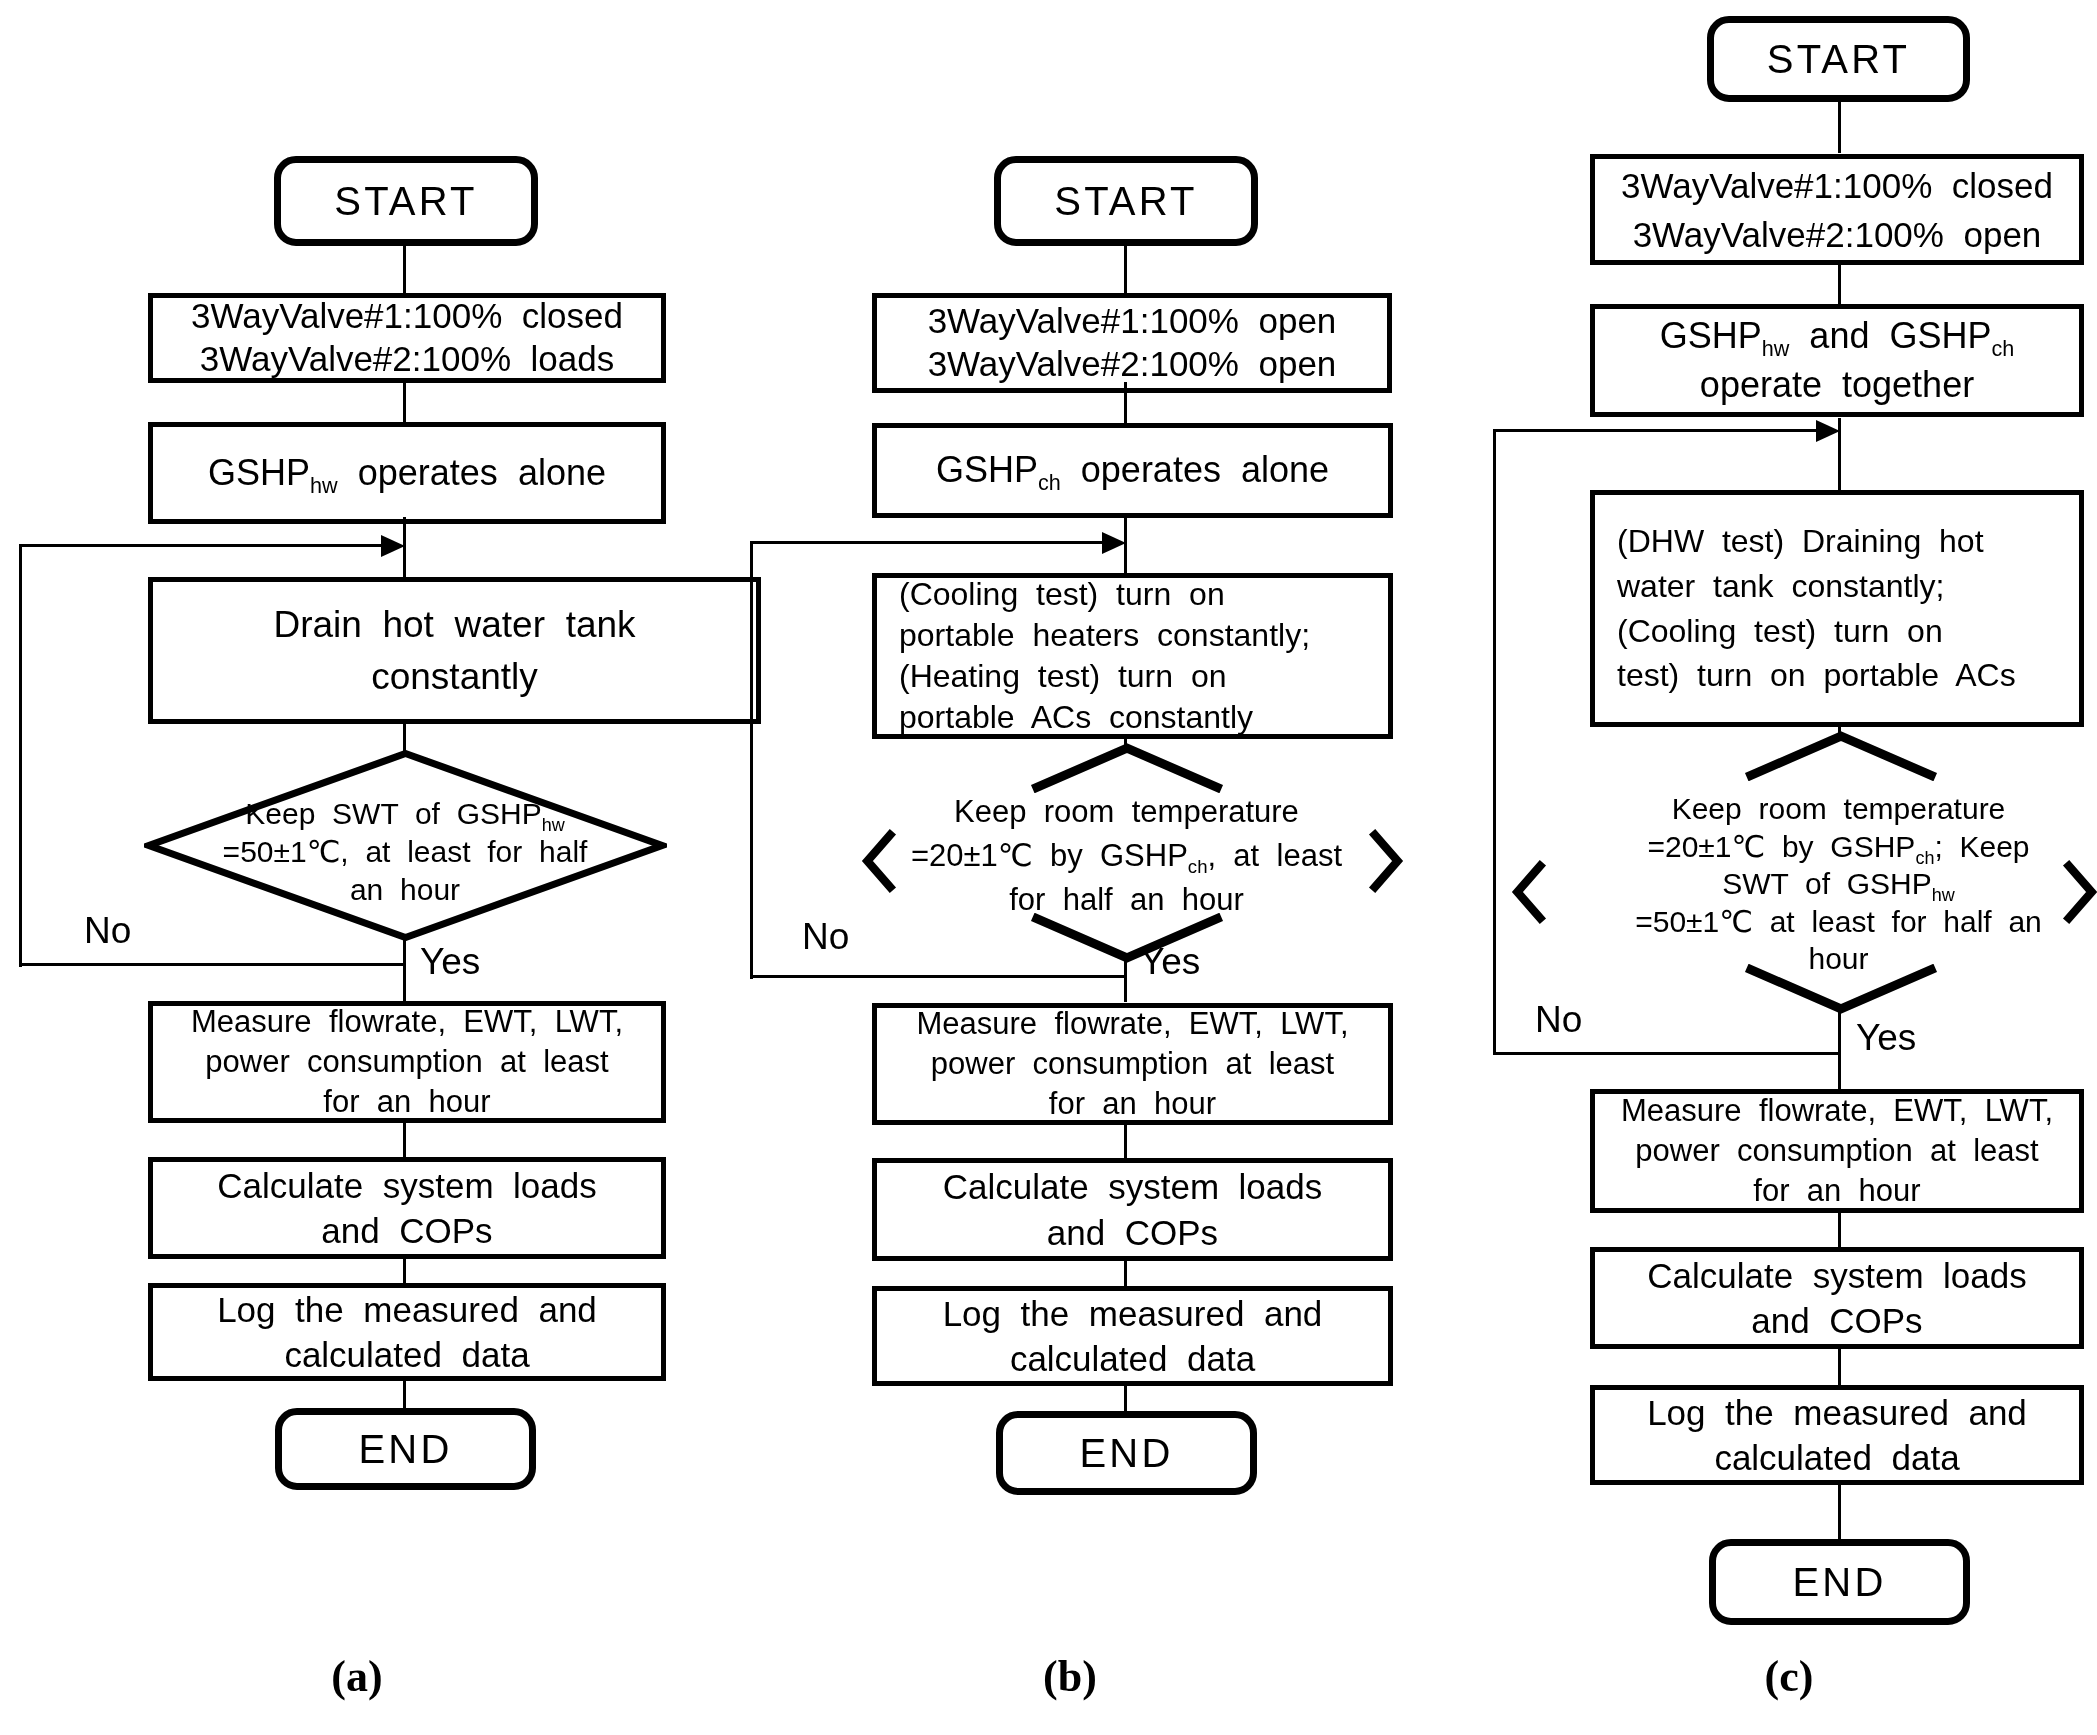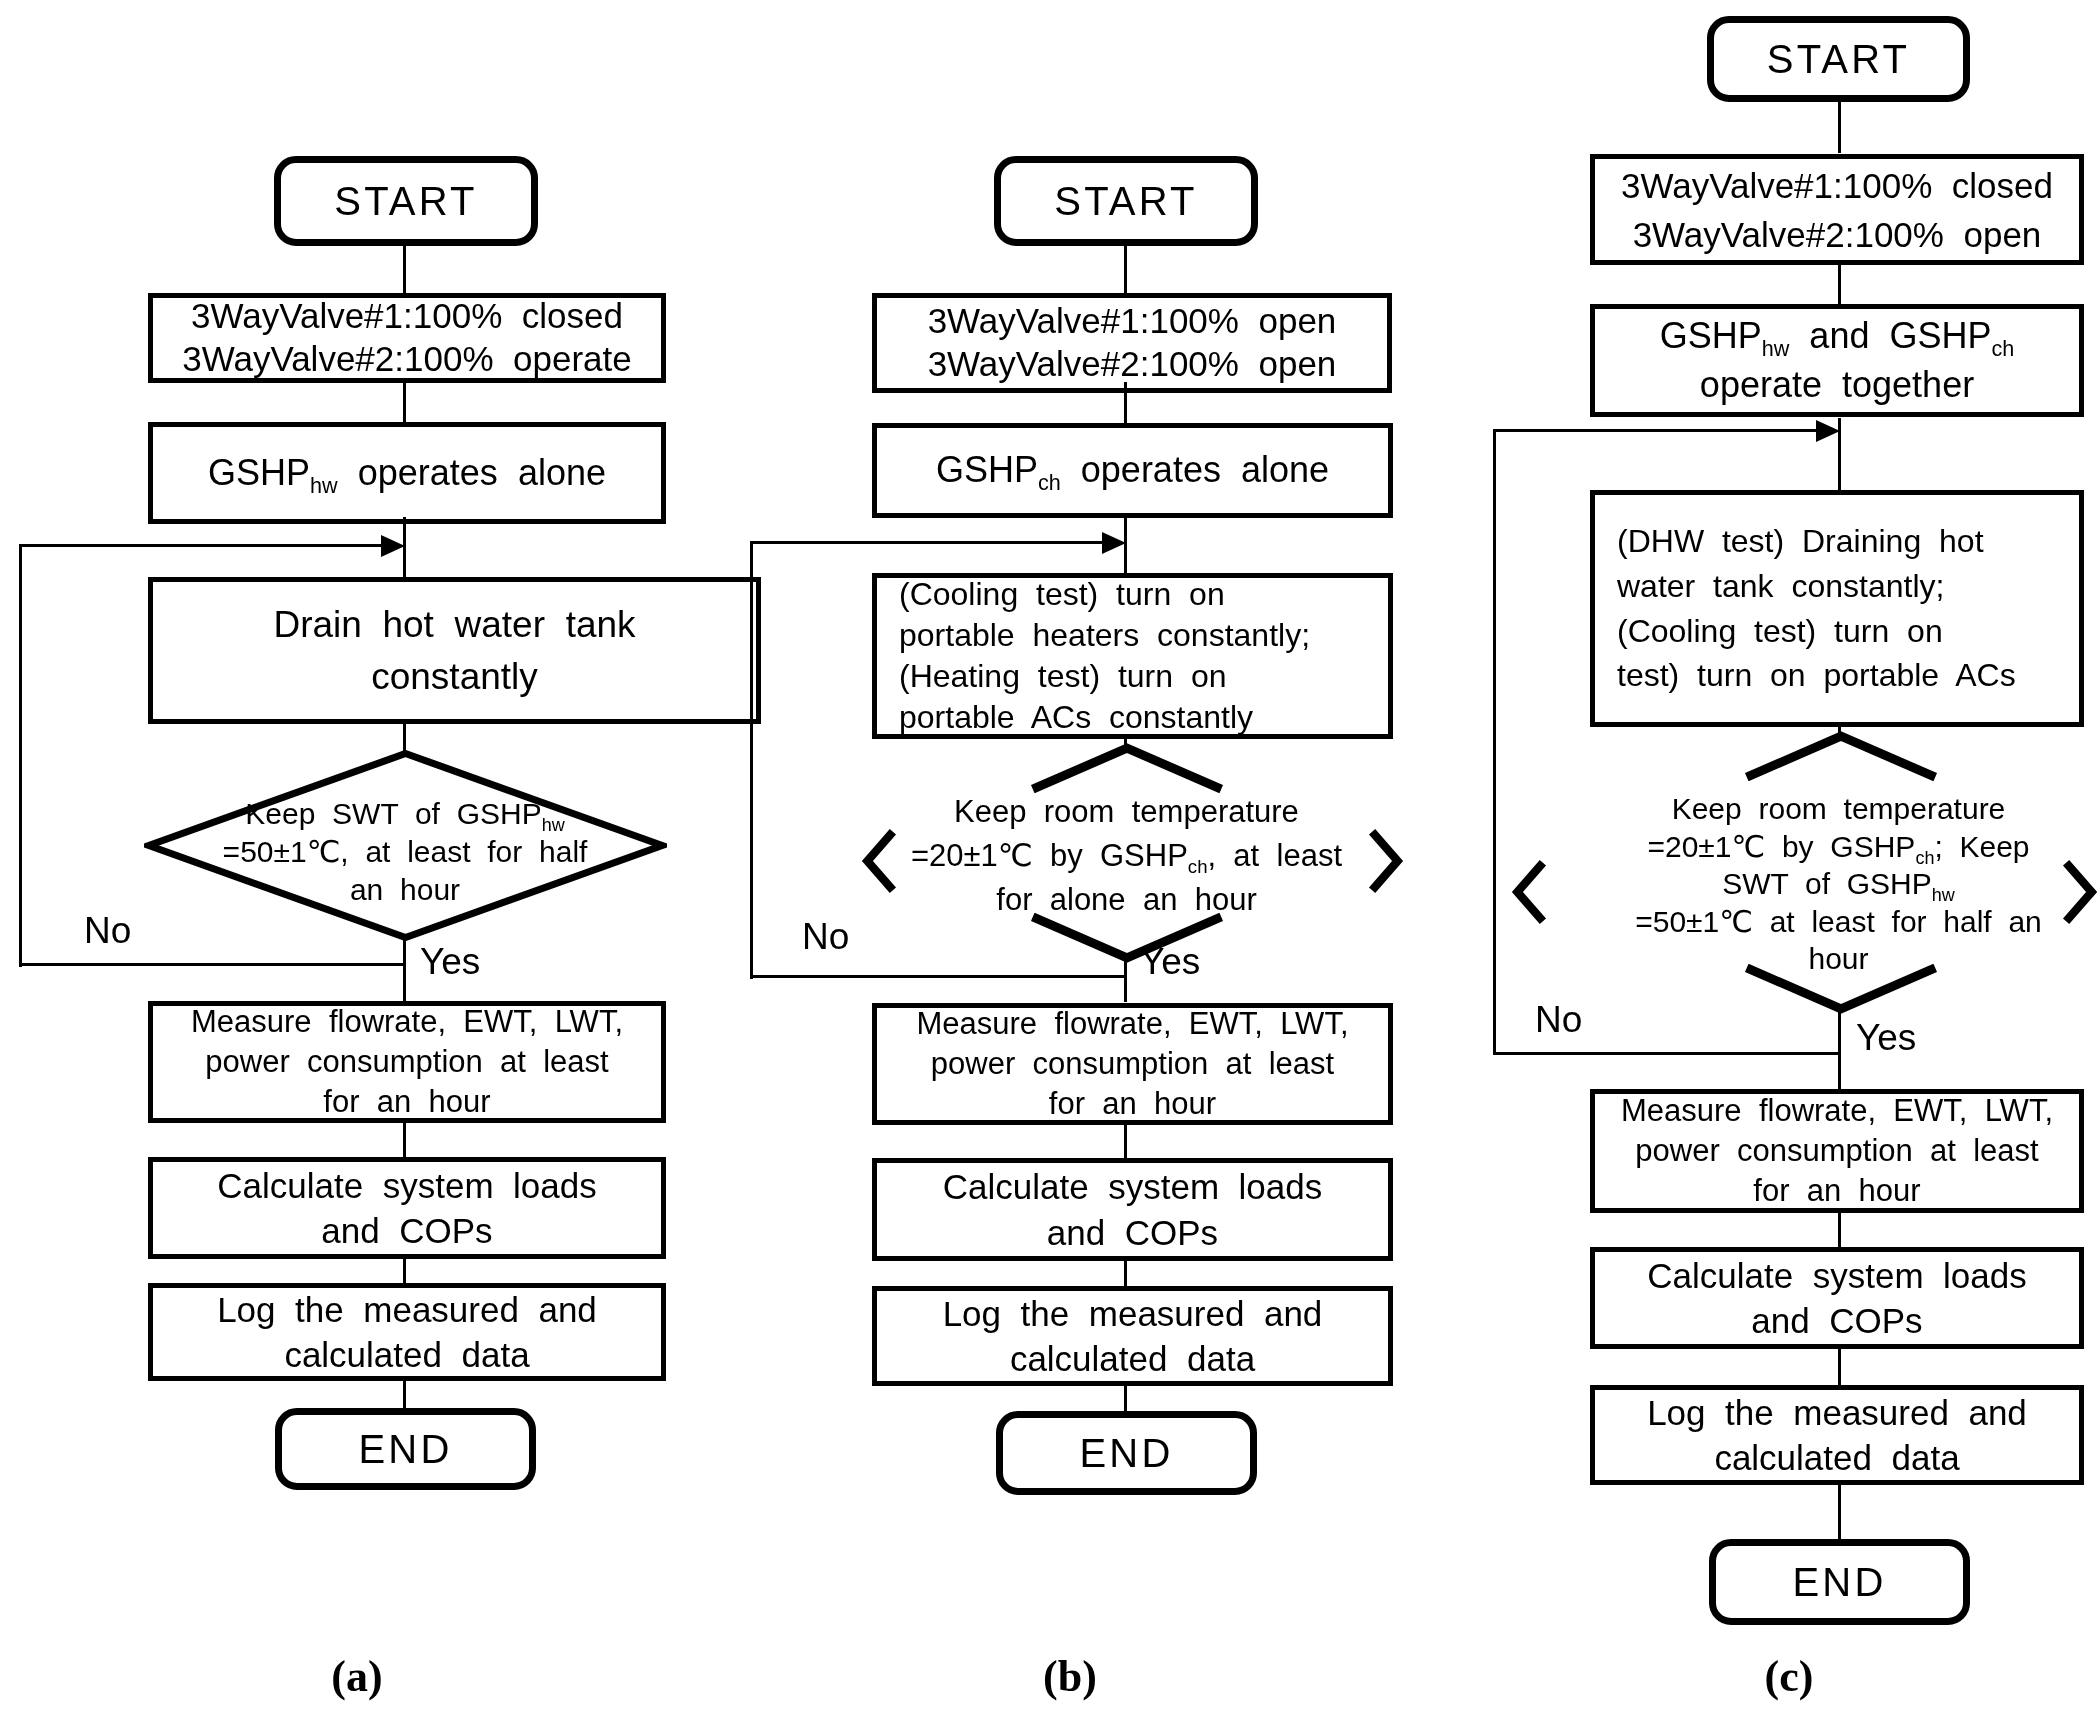--- a/index.html
+++ b/index.html
@@ -28,21 +28,21 @@
 <div class="stage">
 
   <section>
     <div class="box term" style="left:274px;top:156px;width:264px;height:90px;">
       <div>START</div>
     </div>
     <div class="lv" style="left:403px;top:245px;height:48px;"></div>
 
     <div class="box" style="left:148px;top:293px;width:518px;height:90px;font-size:35px;line-height:1.22;">
         <div>3WayValve#1:100% closed</div>
-        <div>3WayValve#2:100% operate</div>
+        <div>3WayValve#2:100% loads</div>
       </div>
     <div class="lv" style="left:403px;top:382px;height:41px;"></div>
 
     <div class="box" style="left:148px;top:422px;width:518px;height:102px;font-size:36px;">
       <div><span>GSHP</span><sub>hw</sub><span> operates alone</span></div>
     </div>
     <div class="lv" style="left:403px;top:517px;height:61px;"></div>
 
     <div class="lh" style="left:19.3px;top:544px;width:364px;"></div>
     <div class="ah" style="left:381px;top:535px;"></div>
@@ -120,21 +120,21 @@
         <div>portable ACs constantly</div>
       </div>
     <div class="lv" style="left:1124px;top:739px;height:10.3px;"></div>
 
     <svg class="shape" style="left:1027px;top:743px;" width="200" height="50" viewBox="0 0 310 78">
       <polyline points="8,72 155,8 302,72" stroke-width="14"></polyline>
     </svg>
     <div class="dtext" style="left:850px;top:790px;width:553px;font-size:31px;line-height:1.42;">
       <div>Keep room temperature</div>
       <div><span>=20±1℃ by GSHP</span><sub>ch</sub><span>, at least</span></div>
-      <div>for alone an hour</div>
+      <div>for half an hour</div>
     </div>
     <svg class="shape" style="left:861px;top:826px;" width="37" height="70" viewBox="0 0 58 108">
       <polyline points="50,8 10,54 50,100" stroke-width="13"></polyline>
     </svg>
     <svg class="shape" style="left:1367px;top:826px;" width="37" height="70" viewBox="0 0 58 108">
       <polyline points="8,8 48,54 8,100" stroke-width="13"></polyline>
     </svg>
     <svg class="shape" style="left:1027px;top:913px;" width="200" height="50" viewBox="0 0 310 78">
       <polyline points="8,6 155,70 302,6" stroke-width="14"></polyline>
     </svg>

